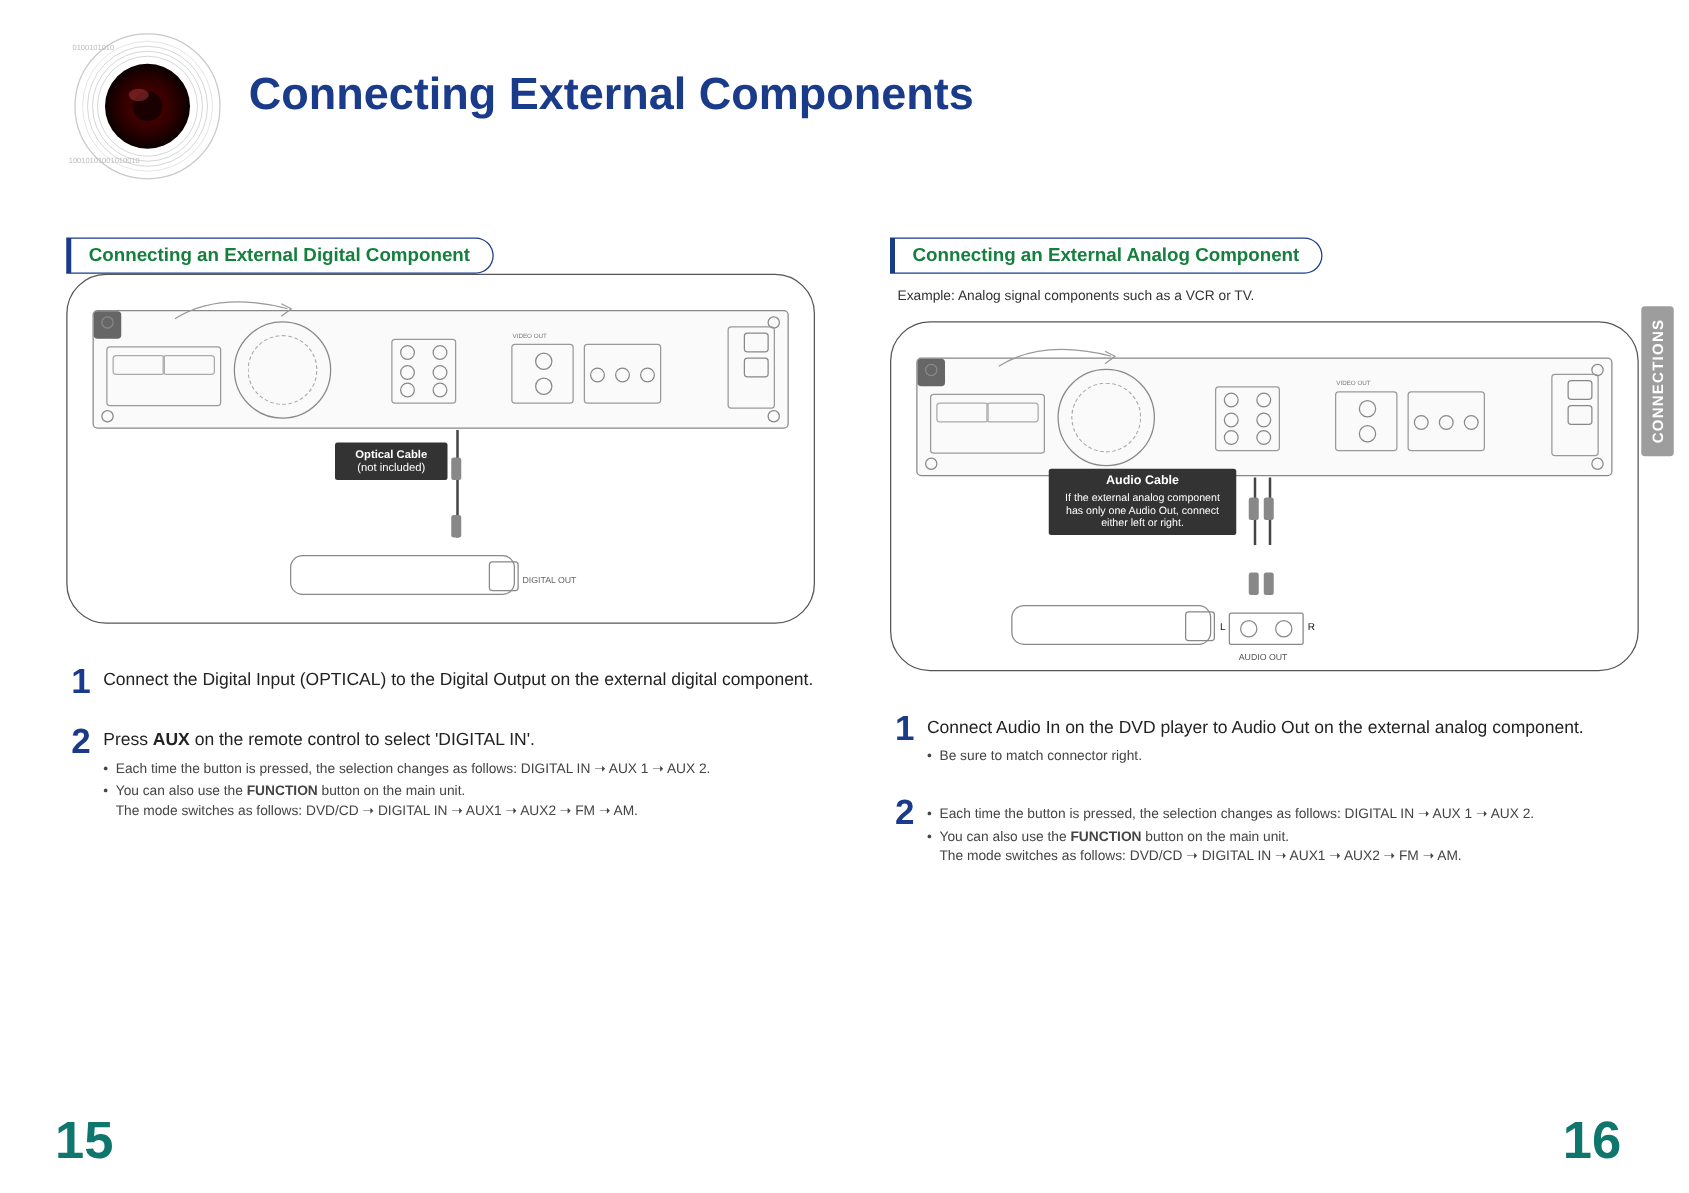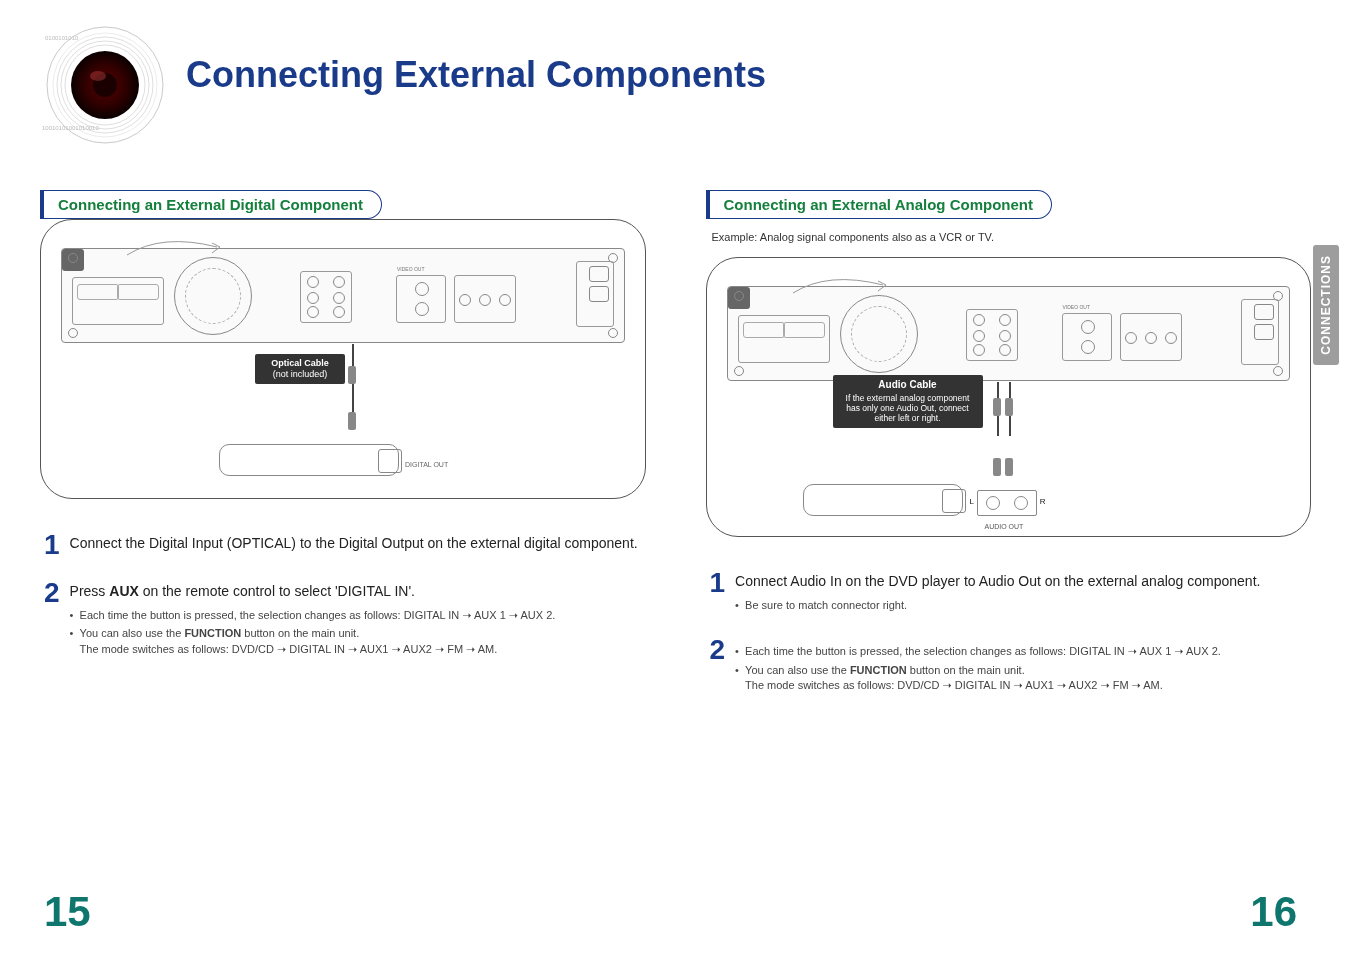--- a/index.html
+++ b/index.html
@@ -1,17 +1,17 @@
 <!DOCTYPE html>
 <html><head>
 <meta charset="utf-8">
 <style>
   * { box-sizing: border-box; margin: 0; padding: 0; }
   html, body { width: 1351px; height: 954px; font-family: Arial, Helvetica, sans-serif; background: #fff; color: #111; }
-  .page { position: relative; width: 1351px; height: 954px; padding: 20px 40px 30px 40px; }
+  .page { position: relative; width: 1351px; height: 954px; padding: 20px 40px 30px 53px; }
   
   .header { display: flex; align-items: center; gap: 16px; margin-bottom: 40px; }
   .speaker-icon { width: 130px; height: 130px; position: relative; flex: 0 0 130px; }
   .speaker-icon svg { width: 100%; height: 100%; }
   .title { font-size: 36px; font-weight: bold; color: #1a3a8a; margin-top: -20px;}
   
   .side-tab { position: absolute; right: 12px; top: 245px; width: 26px; height: 120px; background: #9d9d9d; border-radius: 3px; display:flex; align-items:center; justify-content:center; }
   .side-tab span { writing-mode: vertical-rl; text-orientation: mixed; font-size: 12px; font-weight: bold; color: #fff; letter-spacing: 1px; transform: rotate(180deg);}
   
   .columns { display: flex; gap: 60px; }
@@ -194,21 +194,21 @@
                 <span class="arrow-seq">The mode switches as follows: DVD/CD ➝ DIGITAL IN ➝ AUX1 ➝ AUX2 ➝ FM ➝ AM.</span>
               </li>
             </ul>
           </div>
         </div>
       </div>
     </div>
 
     <div class="col">
       <div class="sub-h">Connecting an External Analog Component</div>
-      <div class="example">Example: Analog signal components also as a VCR or TV.</div>
+      <div class="example">Example: Analog signal components such as a VCR or TV.</div>
 
       <div class="diagram">
         <div class="panel">
           <div class="screw tl"></div>
             <div class="screw tr"></div>
             <div class="screw bl"></div>
             <div class="screw br"></div>
           <div class="fan"></div>
           <div class="block speakers"></div>
           <div class="block aux">

